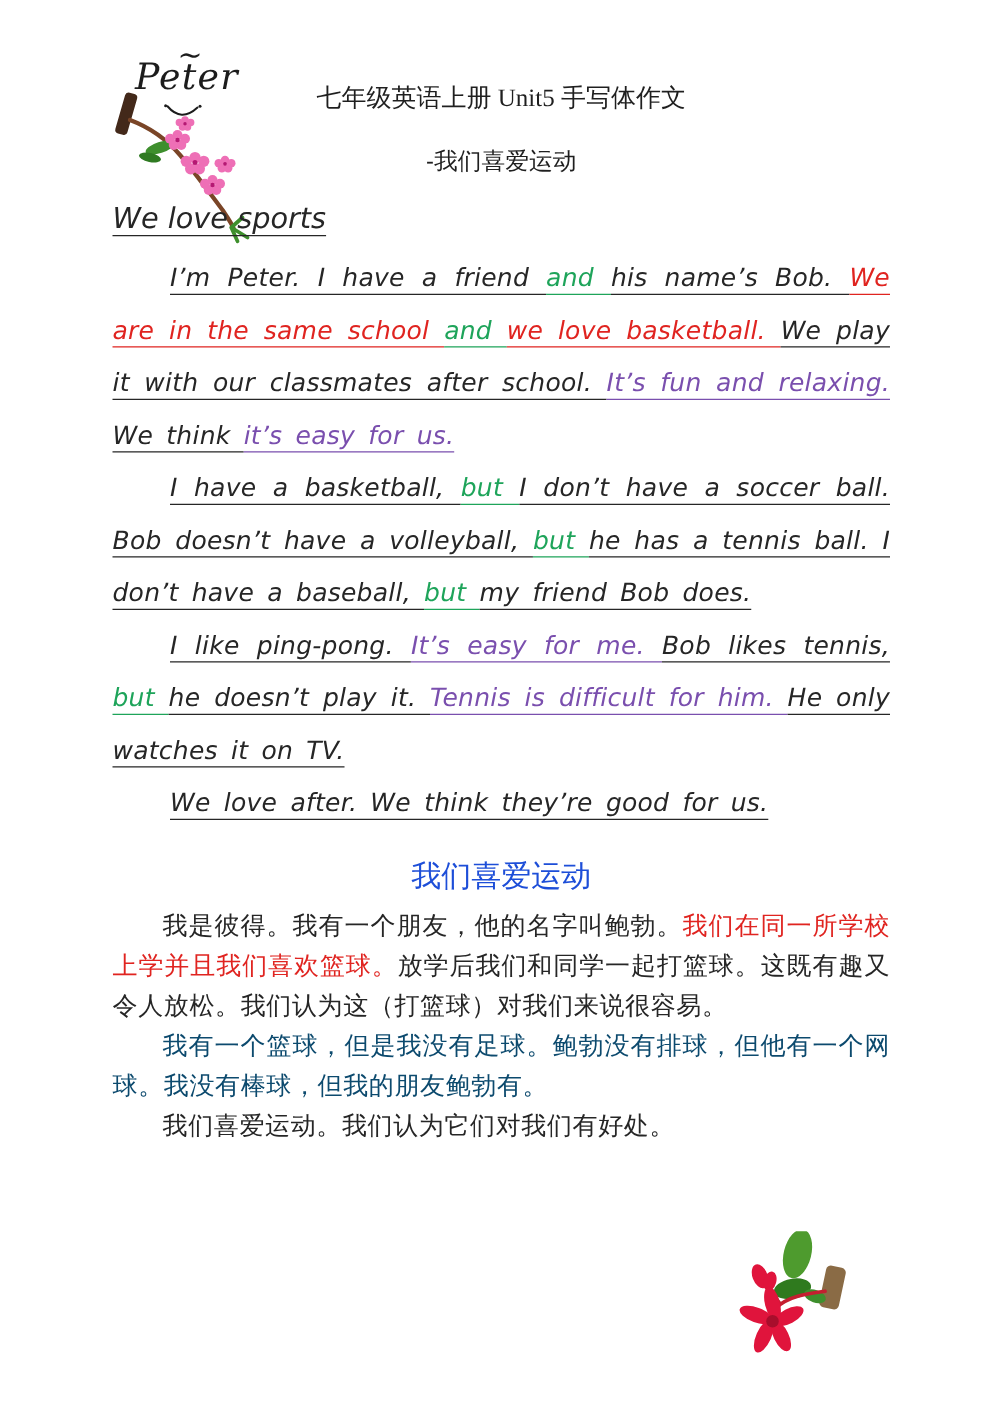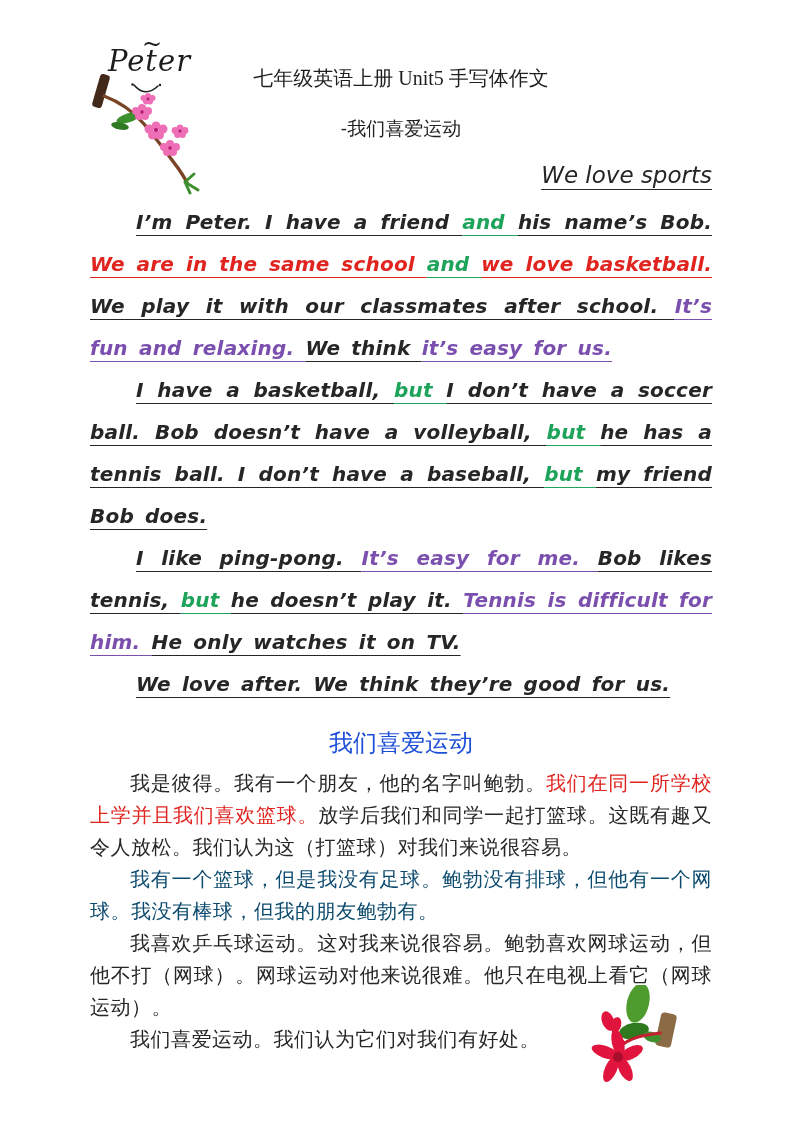--- a/index.html
+++ b/index.html
@@ -38,33 +38,33 @@
     text-align: center; font-weight: normal;
     font-size: 20px; color: #1f1f1f;
     font-family: "Liberation Serif", serif;
   }
   .doc-subtitle {
     margin: 24px 0 0 0; text-align: center; font-weight: normal;
     font-size: 19px; color: #1f1f1f;
     font-family: Liberation Sans, sans-serif;
   }
   .en-title {
-    margin: 20px 0 0 0; text-align: right; font-weight: normal;
+    margin: 20px 0 0 0; text-align: left; font-weight: normal;
     font-family: "DejaVu Sans", sans-serif; font-style: italic;
     font-size: 23px; color: #262626;
     text-decoration: underline; text-decoration-thickness: 1.4px; text-underline-offset: 6px;
   }
 
   .en-body { margin-top: 13px; }
   .en-body p {
     margin: 0;
     font-family: "DejaVu Sans", sans-serif; font-style: italic;
     font-size: 20px; line-height: 42px;
     text-align: justify; text-indent: 46px;
-    word-spacing: 4px; letter-spacing: 0.2px; font-weight: bold;
+    word-spacing: 4px; letter-spacing: 0.2px;
   }
   .en-body p span {
     text-decoration: underline;
     text-decoration-thickness: 1.4px;
     text-underline-offset: 6px;
   }
 
   .zh-title {
     margin: 22px 0 0 0; text-align: center; font-weight: normal;
     font-size: 24px; color: #1d4ed8;
@@ -154,21 +154,20 @@
       <p><span style="color: rgb(38, 38, 38);">I’m Peter. I have a friend </span><span style="color: rgb(30, 164, 90);">and </span><span style="color: rgb(38, 38, 38);">his name’s Bob. </span><span style="color: rgb(224, 36, 32);">We are in the same school </span><span style="color: rgb(30, 164, 90);">and </span><span style="color: rgb(224, 36, 32);">we love basketball. </span><span style="color: rgb(38, 38, 38);">We play it with our classmates after school. </span><span style="color: rgb(122, 79, 174);">It’s fun and relaxing. </span><span style="color: rgb(38, 38, 38);">We think </span><span style="color: rgb(122, 79, 174);">it’s easy for us.</span></p>
       <p><span style="color: rgb(38, 38, 38);">I have a basketball, </span><span style="color: rgb(30, 164, 90);">but </span><span style="color: rgb(38, 38, 38);">I don’t have a soccer ball. Bob doesn’t have a volleyball, </span><span style="color: rgb(30, 164, 90);">but </span><span style="color: rgb(38, 38, 38);">he has a tennis ball. I don’t have a baseball, </span><span style="color: rgb(30, 164, 90);">but </span><span style="color: rgb(38, 38, 38);">my friend Bob does.</span></p>
       <p><span style="color: rgb(38, 38, 38);">I like ping-pong. </span><span style="color: rgb(122, 79, 174);">It’s easy for me. </span><span style="color: rgb(38, 38, 38);">Bob likes tennis, </span><span style="color: rgb(30, 164, 90);">but </span><span style="color: rgb(38, 38, 38);">he doesn’t play it. </span><span style="color: rgb(122, 79, 174);">Tennis is difficult for him. </span><span style="color: rgb(38, 38, 38);">He only watches it on TV.</span></p>
       <p><span style="color: rgb(38, 38, 38);">We love after. We think they’re good for us.</span></p>
     </div>
 
     <h3 class="zh-title">我们喜爱运动</h3>
     <div class="zh-body">
       <p><span style="color: rgb(38, 38, 38);">我是彼得。我有一个朋友，他的名字叫鲍勃。</span><span style="color: rgb(224, 36, 32);">我们在同一所学校上学并且我们喜欢篮球。</span><span style="color: rgb(38, 38, 38);">放学后我们和同学一起打篮球。这既有趣又令人放松。我们认为这（打篮球）对我们来说很容易。</span></p>
       <p><span style="color: #0c4a6e;">我有一个篮球，但是我没有足球。鲍勃没有排球，但他有一个网球。我没有棒球，但我的朋友鲍勃有。</span></p>
-      <p><span style="color: rgb(38, 38, 38);">我喜欢乒乓球运动。这对我来说很容易。鲍勃喜欢网球运动，但他不打（网球）。网球运动对他来说很难。他只在电视上看它（网球运动）。</span></p>
       <p><span style="color: rgb(38, 38, 38);">我们喜爱运动。我们认为它们对我们有好处。</span></p>
     </div>
   </div>
 
   <svg class="flower-bottom" width="100" height="110" viewBox="0 0 100 110">
     <rect x="68" y="28" width="16" height="34" rx="4" fill="#8a6b45" transform="rotate(12 76 45)"></rect>
     <ellipse cx="48" cy="18" rx="11" ry="20" fill="#4e9b2e" transform="rotate(14 48 18)"></ellipse>
     <ellipse cx="44" cy="46" rx="15" ry="8" fill="#2f7a1e" transform="rotate(-10 44 46)"></ellipse>
     <ellipse cx="62" cy="52" rx="9" ry="5" fill="#3e8f2d" transform="rotate(18 62 52)"></ellipse>
     <path d="M70 48 C 55 50, 40 52, 30 62 M34 58 C 28 50, 24 44, 20 38" stroke="#c41f30" stroke-width="3" fill="none" stroke-linecap="round"></path>

